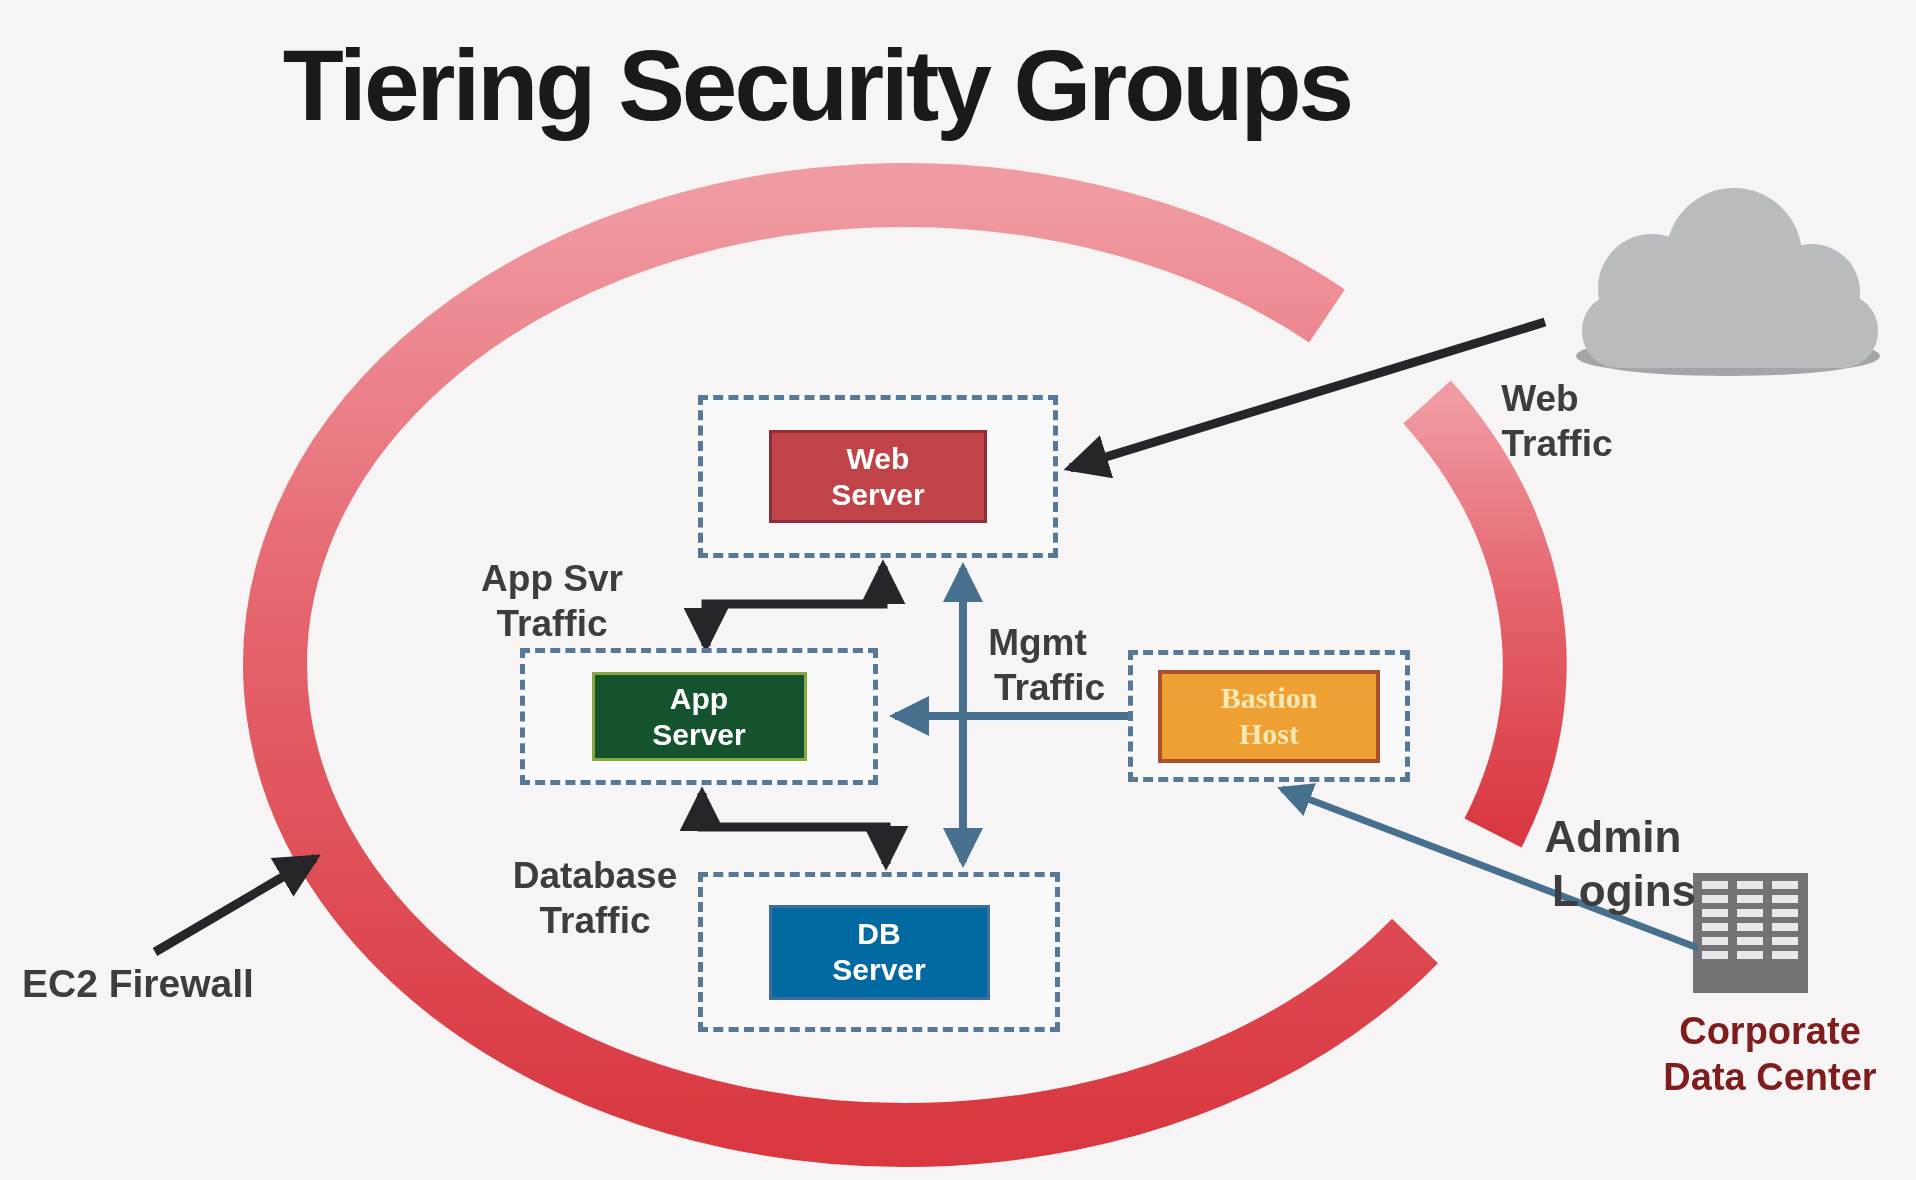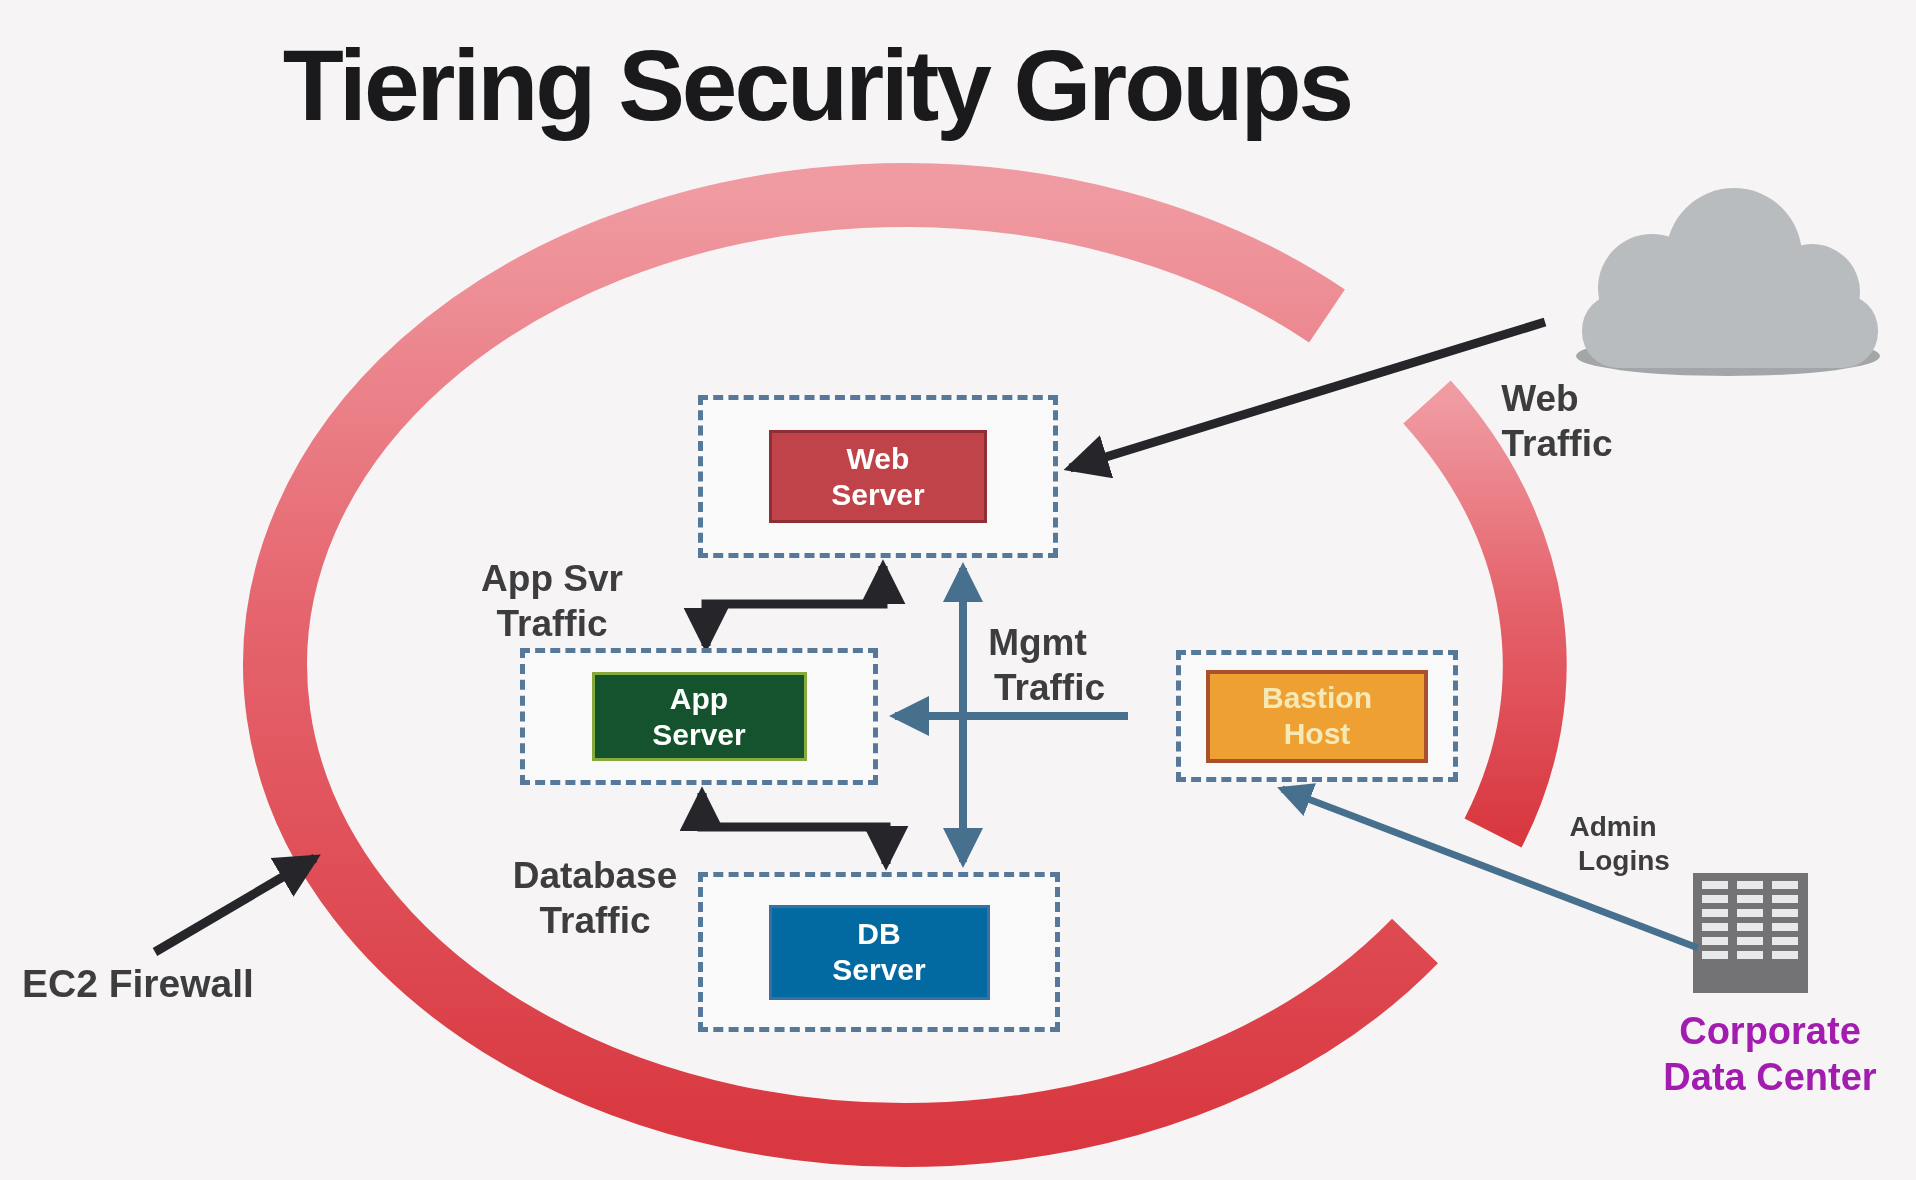--- a/index.html
+++ b/index.html
@@ -116,21 +116,21 @@
     </div>
   </div>
 
   <div class="dashed-box" style="left:698px;top:872px;width:362px;height:160px;">
     <div class="node-box db-box">
       <span>DB</span>
       <span>Server</span>
     </div>
   </div>
 
-  <div class="dashed-box" style="left:1176px;top:650px;width:282px;height:132px;">
+  <div class="dashed-box" style="left:1128px;top:650px;width:282px;height:132px;font-family:Liberation Serif, serif;">
     <div class="node-box bastion-box">
       <span>Bastion</span>
       <span>Host</span>
     </div>
   </div>
 
   <div class="lbl" style="left:1455px;top:376px;width:170px;">
     <div>Web</div>
     <div style="margin-left:34px;">Traffic</div>
   </div>
@@ -143,25 +143,25 @@
   <div class="lbl" style="left:950px;top:620px;width:175px;">
     <div>Mgmt</div>
     <div style="margin-left:24px;">Traffic</div>
   </div>
 
   <div class="lbl" style="left:490px;top:828px;width:210px;margin-top:25px;">
     <div>Database</div>
     <div>Traffic</div>
   </div>
 
-  <div class="lbl" style="left:1528px;top:810px;width:170px;font-size:28px;text-align:center;">
+  <div class="lbl" style="left:1528px;top:810px;width:170px;font-size:44px;text-align:center;">
     <div>Admin</div>
     <div style="margin-left:22px;">Logins</div>
   </div>
 
   <div class="lbl single" style="left:22px;top:960px;font-size:39px;">EC2 Firewall</div>
 
-  <div class="lbl" style="left:1630px;top:1008px;width:280px;font-size:38px;color:#a21caf;">
+  <div class="lbl" style="left:1630px;top:1008px;width:280px;font-size:38px;color:#7f1d1d;">
     <div>Corporate</div>
     <div>Data Center</div>
   </div>
 
 </div>
 
 </body></html>

